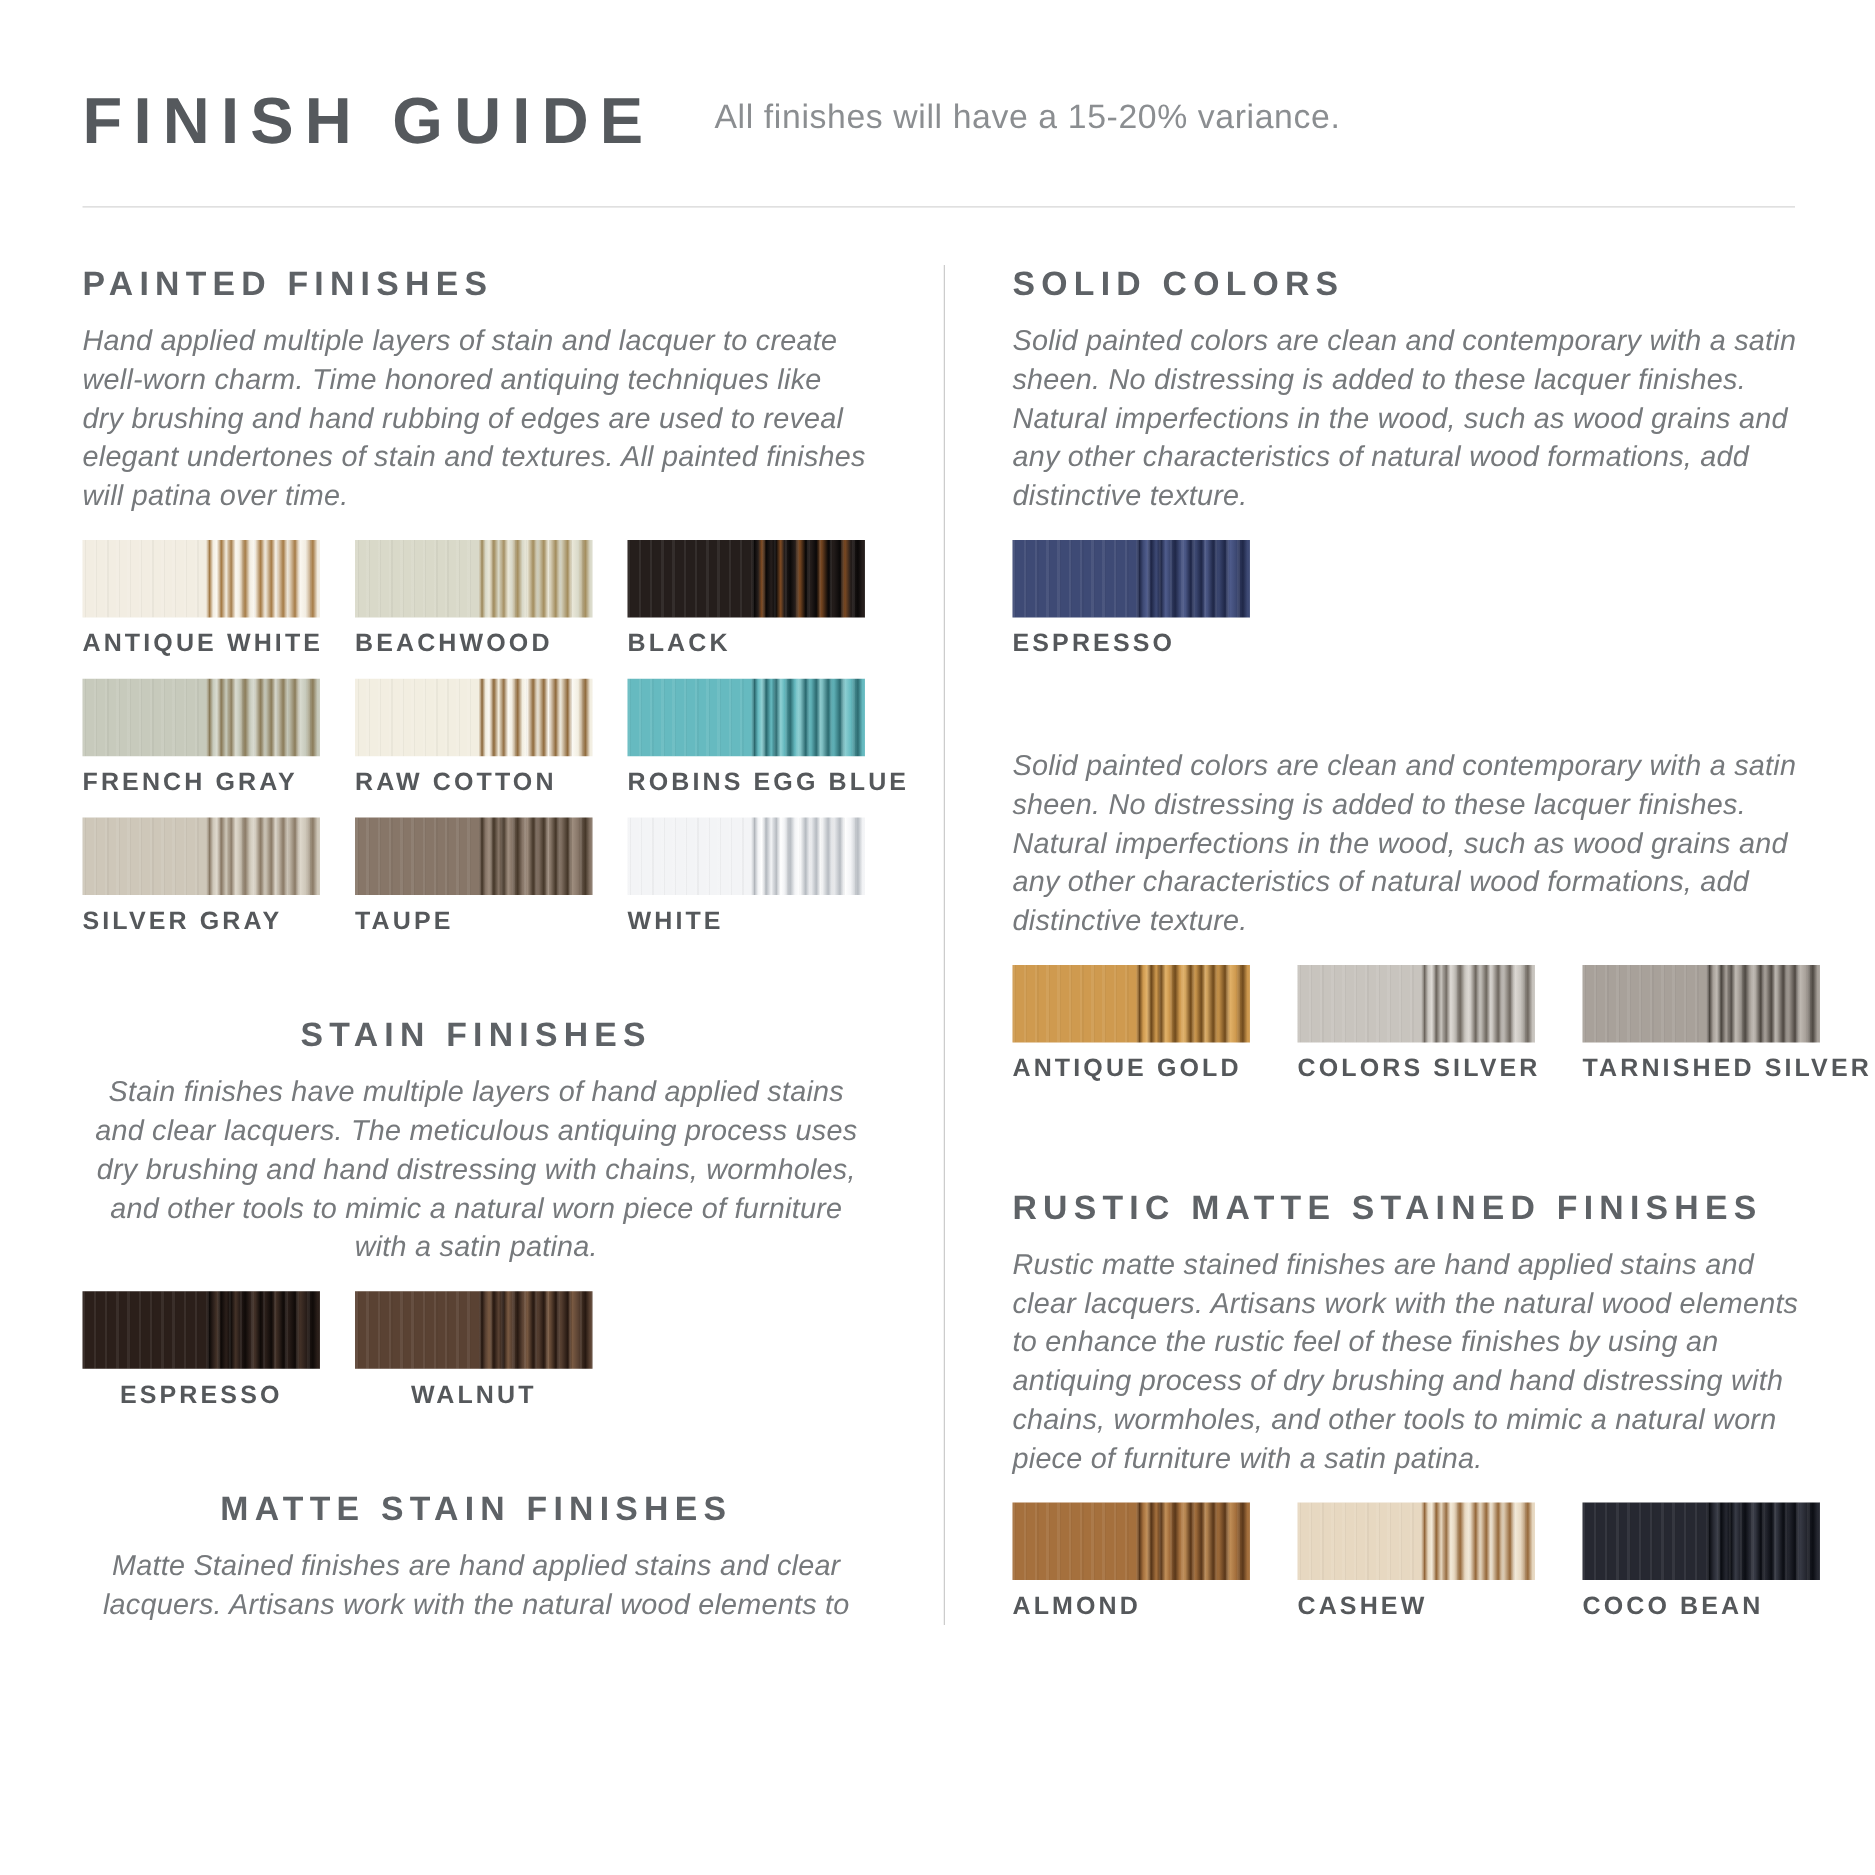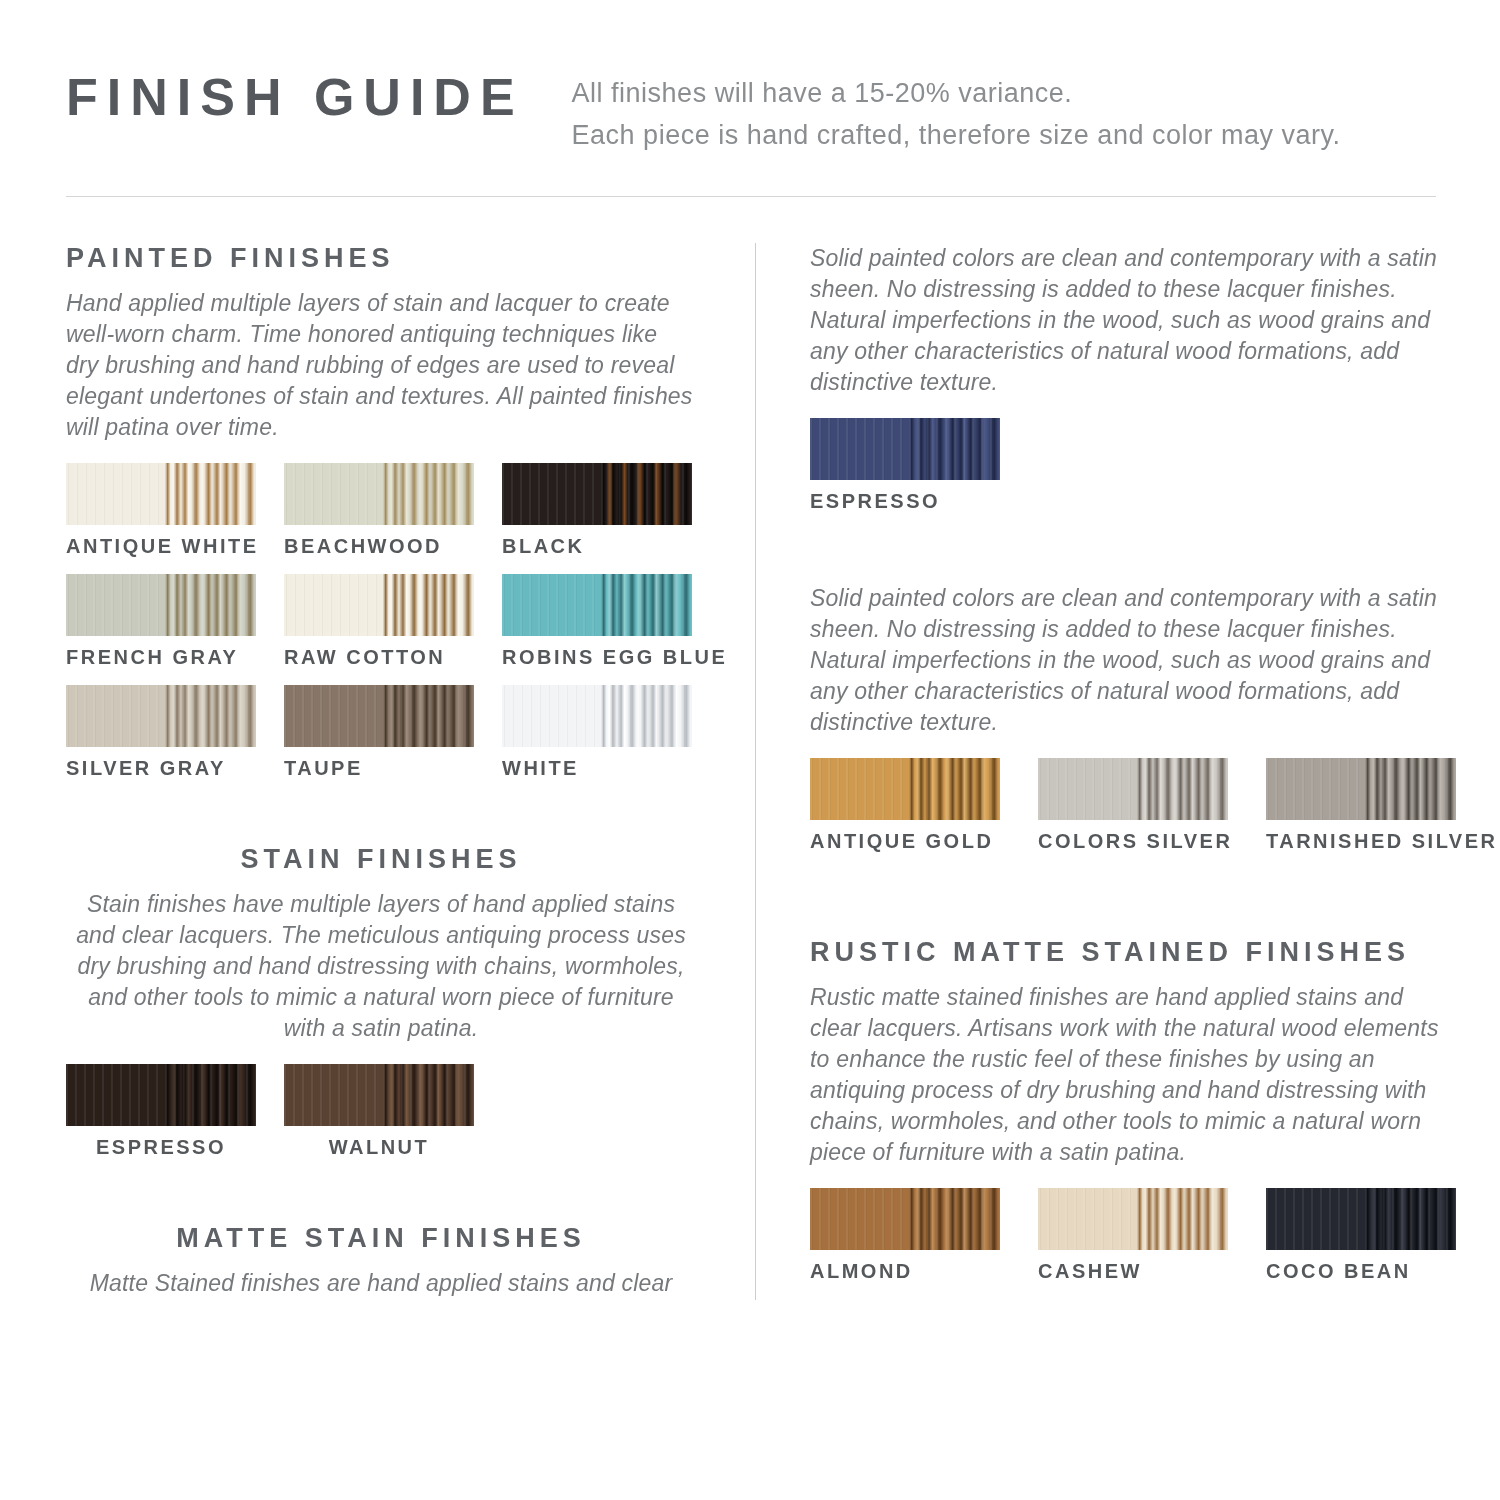--- a/index.html
+++ b/index.html
@@ -96,21 +96,20 @@
 </style>
 </head>
 <body>
 
 <div class="page">
 
   <header class="header">
     <h1 class="title">FINISH GUIDE</h1>
     <div class="subtitle">
       <div>All finishes will have a 15-20% variance.</div>
-      <div>Each piece is hand crafted, therefore size and color may vary.</div>
     </div>
   </header>
 
   <hr class="top-rule">
 
   <div class="columns">
 
     <div class="col-left">
 
       <section>
@@ -186,20 +185,21 @@
         </div>
       </section>
 
     </div>
 
     <div class="v-divider"></div>
 
     <div class="col-right">
 
       <section>
+        <h2 class="section-heading">SOLID COLORS</h2>
         <p class="section-desc">Solid painted colors are clean and contemporary with a satin sheen. No distressing is added to these lacquer finishes. Natural imperfections in the wood, such as wood grains and any other characteristics of natural wood formations, add distinctive texture.</p>
         <div class="swatch-grid">
           <figure class="swatch">
             <div class="chip" style="background: linear-gradient(90deg, rgb(62, 74, 117) 0%, rgb(62, 74, 117) 52%, rgb(31, 39, 71) 53.5%, rgb(62, 74, 117) 55%, rgb(79, 92, 140) 56.5%, rgb(31, 39, 71) 58.5%, rgb(62, 74, 117) 60.5%, rgb(31, 39, 71) 62.5%, rgb(79, 92, 140) 64.5%, rgb(62, 74, 117) 66%, rgb(31, 39, 71) 68.5%, rgb(62, 74, 117) 70.5%, rgb(79, 92, 140) 72.5%, rgb(31, 39, 71) 75%, rgb(62, 74, 117) 77%, rgb(31, 39, 71) 79.5%, rgb(79, 92, 140) 81.5%, rgb(31, 39, 71) 84.5%, rgb(62, 74, 117) 86.5%, rgb(31, 39, 71) 89.5%, rgb(79, 92, 140) 91.5%, rgb(62, 74, 117) 94%, rgb(31, 39, 71) 97%, rgb(62, 74, 117) 99%);"></div>
             <figcaption class="chip-label">ESPRESSO</figcaption>
           </figure>
         </div>
       </section>
 
       <section class="mt-70">

